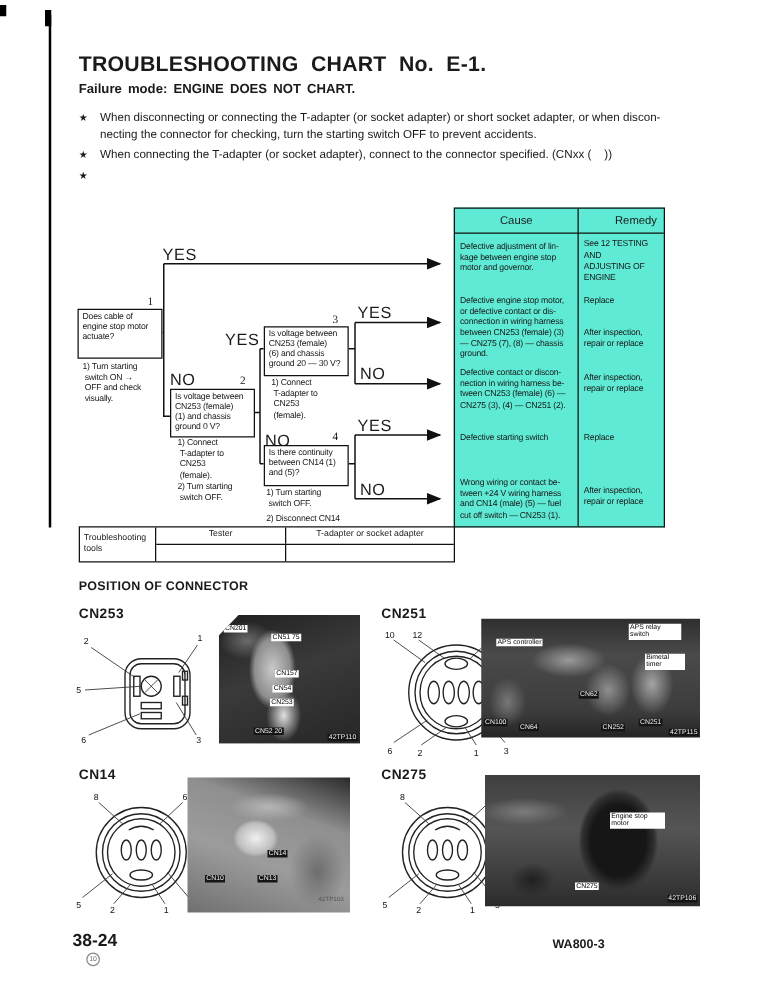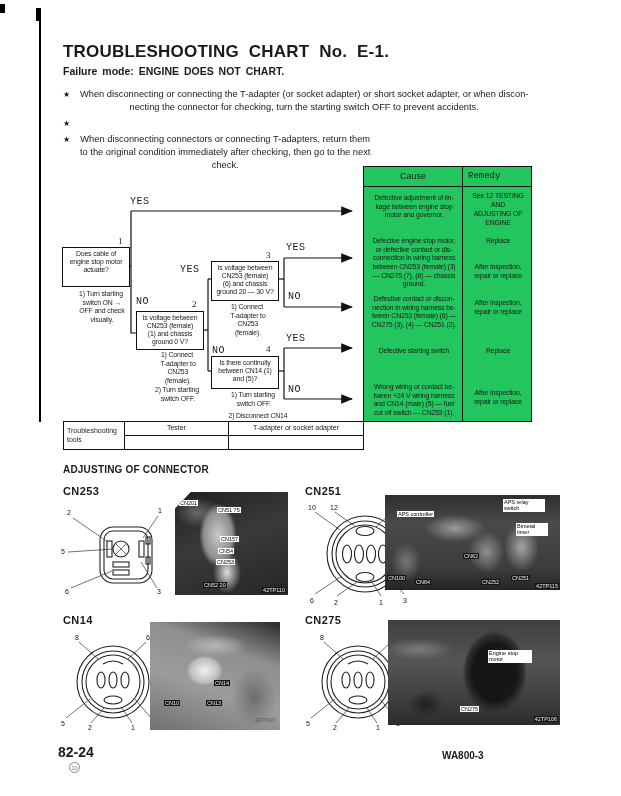--- a/index.html
+++ b/index.html
@@ -2,39 +2,39 @@
 <html><head>
 <meta charset="utf-8">
 <style>
   html,body{margin:0;padding:0;}
   body{
     width:621px;height:796px;position:relative;background:#ffffff;
     font-family:"Liberation Sans",sans-serif;color:#1a1a1a;
     -webkit-font-smoothing:antialiased;overflow:hidden;
   }
   .abs{position:absolute;}
-  .pre{white-space:pre-wrap;text-align:center;}
+  .pre{white-space:pre-wrap;}
   
   .title{font-size:17px;font-weight:bold;letter-spacing:.2px;word-spacing:5px;}
   .failure{font-size:10.5px;font-weight:bold;word-spacing:2px;}
   .bullets{width:500px;}
   .bullet{display:flex;margin-bottom:3px;font-size:9.3px;line-height:1.42;}
   .bullet .star{width:17px;flex:none;font-size:8px;padding-top:1px;}
   
   .artifact{background:#000;}
   
   .fc-box{
     border:1.4px solid #111;background:#fff;padding:2px 3px;
     font-size:6.9px;line-height:1.18;letter-spacing:-.15px;overflow:hidden;
   }
   .fc-num{font-family:"Liberation Serif",serif;font-size:9px;}
-  .fc-branch{font-family:Liberation Mono, monospace;font-size:10px;letter-spacing:.5px;}
+  .fc-branch{font-family:Liberation Sans, sans-serif;font-size:13px;letter-spacing:.5px;}
   .fc-note{font-size:6.9px;line-height:1.25;letter-spacing:-.15px;}
   
-  .cause-table{border:1.5px solid #111;background:#22c55e;}
+  .cause-table{border:1.5px solid #111;background:#5eead4;}
   .ct-head{position:absolute;top:0;left:0;right:0;height:19px;border-bottom:1.3px solid #111;}
   .ct-head span{position:absolute;top:4px;font-size:9px;}
   .ct-vline{position:absolute;left:98px;top:0;bottom:0;width:1.3px;background:#111;}
   .ct-cause{position:absolute;left:4px;width:92px;font-size:6.9px;line-height:1.25;letter-spacing:-.15px;}
   .ct-remedy{position:absolute;left:103px;width:62px;font-size:6.9px;line-height:1.3;letter-spacing:-.15px;}
   
   .tools{border:1.4px solid #111;display:flex;font-size:7px;}
   .tools .rowhead{width:54px;border-right:1.3px solid #111;display:flex;align-items:center;padding:0 3px;line-height:1.2;}
   .tools .cols{flex:1;display:flex;flex-direction:column;}
   .tools .trow{display:flex;height:13px;}
@@ -69,26 +69,24 @@
 <div class="abs failure" style="left:63px;top:65px;">Failure mode: ENGINE DOES NOT CHART.</div>
 
 <div class="abs bullets" style="left:63px;top:88px;">
   <div class="bullet">
     <span class="star">★</span>
     <span class="pre">When disconnecting or connecting the T-adapter (or socket adapter) or short socket adapter, or when discon-
 necting the connector for checking, turn the starting switch OFF to prevent accidents.</span>
   </div>
   <div class="bullet">
     <span class="star">★</span>
+    <span class="pre">When connecting the T-adapter (or socket adapter), connect to the connector specified. (CNxx (    ))</span>
   </div>
   <div class="bullet">
     <span class="star">★</span>
-    <span class="pre">When disconnecting connectors or connecting T-adapters, return them
-to the original condition immediately after checking, then go to the next
-check.</span>
   </div>
 </div>
 
 <svg class="abs" style="left:0;top:0;width:621px;height:796px;pointer-events:none;">
   <defs>
     <marker id="ah" markerWidth="10" markerHeight="8" refX="9" refY="4" orient="auto">
       <polygon points="0,0 10,4 0,8" fill="#111"></polygon>
     </marker>
   </defs>
   <g stroke="#111" stroke-width="1.2" fill="none">
@@ -156,21 +154,21 @@
  switch OFF.</div>
 <div class="abs fc-note pre" style="left:213px;top:412px;width:90px;">2) Disconnect CN14</div>
 
 <div class="abs fc-branch" style="left:286px;top:333px;">YES</div>
 <div class="abs fc-branch" style="left:288px;top:384px;">NO</div>
 
 <div class="abs cause-table" style="left:363px;top:166px;width:167px;height:254px;">
   <div class="ct-vline"></div>
   <div class="ct-head">
     <span style="left:36px;">Cause</span>
-    <span style="left:104px;font-family:Liberation Mono, monospace;">Remedy</span>
+    <span style="left:128px;">Remedy</span>
   </div>
   <div class="ct-cause pre" style="top:27px;">Defective adjustment of lin-
 kage between engine stop
 motor and governor.</div>
   <div class="ct-remedy pre" style="top:25px;">See 12 TESTING
 AND
 ADJUSTING OF
 ENGINE</div>
   <div class="ct-cause pre" style="top:70px;">Defective engine stop motor,
 or defective contact or dis-
@@ -204,21 +202,21 @@
       <div class="c1">Tester</div>
       <div class="c2">T-adapter or socket adapter</div>
     </div>
     <div class="trow">
       <div class="c1"></div>
       <div class="c2"></div>
     </div>
   </div>
 </div>
 
-<div class="abs sec-head" style="left:63px;top:464px;">ADJUSTING OF CONNECTOR</div>
+<div class="abs sec-head" style="left:63px;top:464px;">POSITION OF CONNECTOR</div>
 
 <div class="abs cn-label" style="left:63px;top:485px;">CN253</div>
 <svg class="abs cn-svg" style="left:58px;top:500px;" width="118" height="100" viewBox="0 0 118 100">
   <rect class="sh" x="42" y="27" width="52" height="56" rx="13"></rect>
   <rect class="sh" x="46" y="31" width="44" height="48" rx="9" stroke-width="0.7"></rect>
   <circle class="sh" cx="63" cy="49" r="8"></circle>
   <path class="ln" d="M58,44 L68,54 M58,54 L68,44"></path>
   <rect class="sh" x="49" y="41" width="5" height="16" stroke-width="0.8"></rect>
   <rect class="sh" x="81" y="41" width="5" height="16" stroke-width="0.8"></rect>
   <rect class="sh" x="88" y="37" width="4" height="7" stroke-width="0.8"></rect>
@@ -356,15 +354,15 @@
 <div class="photo" style="left:388px;top:620px;width:172px;height:105px;background:
   radial-gradient(ellipse 40px 52px at 62% 50%, #161616 55%, #303030 72%, rgba(0,0,0,0) 80%),
   radial-gradient(ellipse 46px 14px at 18% 28%, #7c7c7c 0%, rgba(0,0,0,0) 78%),
   radial-gradient(ellipse 24px 18px at 22% 80%, #202020 0%, rgba(0,0,0,0) 75%),
   linear-gradient(180deg,#3f3f3f 0%,#555 40%,#3b3b3b 80%,#2b2b2b 100%);">
   <div class="chip wrap" style="left:100px;top:30px;width:42px;">Engine stop motor</div>
   <div class="chip" style="left:72px;top:86px;">CN275</div>
   <div class="chip dark" style="right:2px;bottom:3px;">42TP106</div>
 </div>
 
-<div class="abs pageno" style="left:58px;top:744px;">82-24</div>
+<div class="abs pageno" style="left:58px;top:744px;">38-24</div>
 <div class="abs rev" style="left:69px;top:762px;">10</div>
 <div class="abs model" style="left:442px;top:750px;">WA800-3</div>
 
 </body></html>

